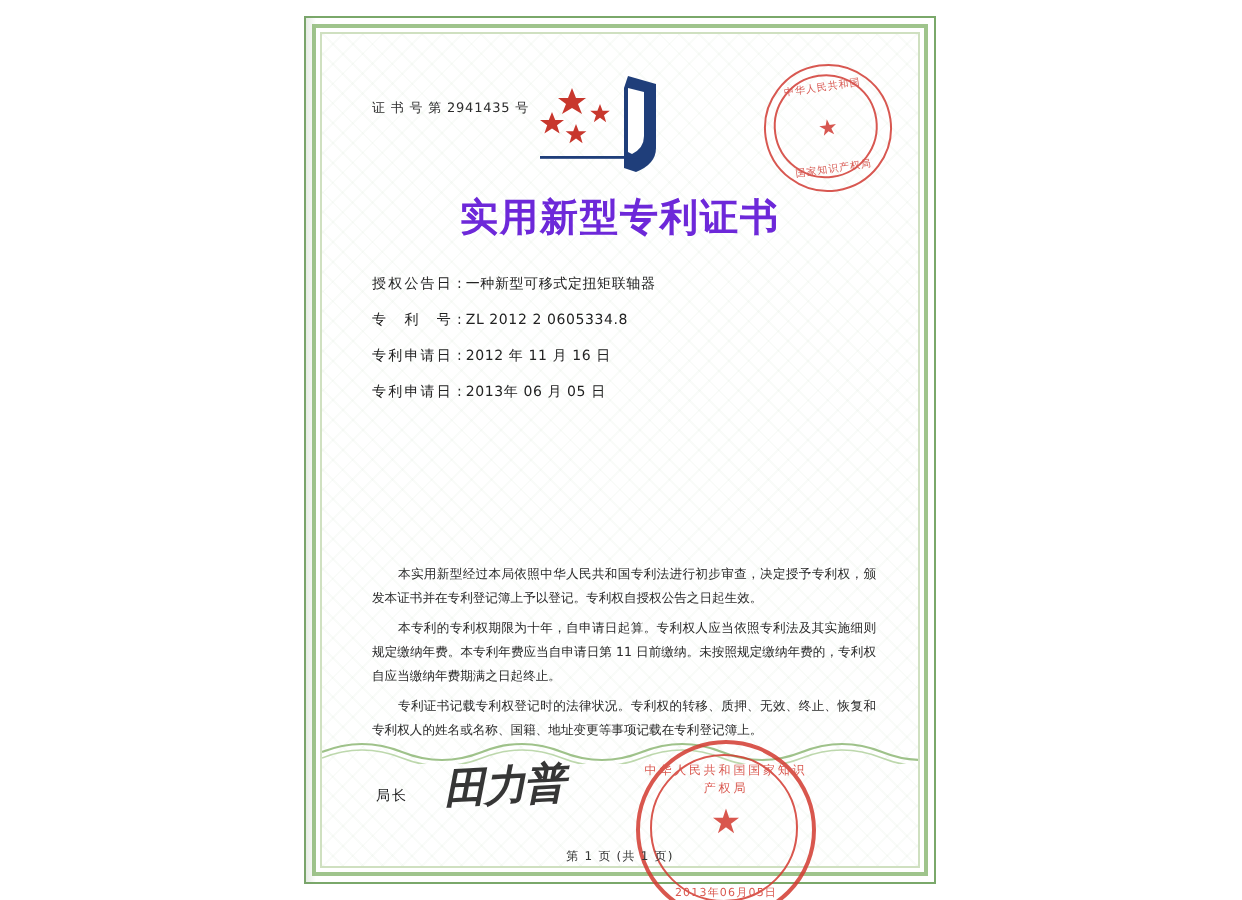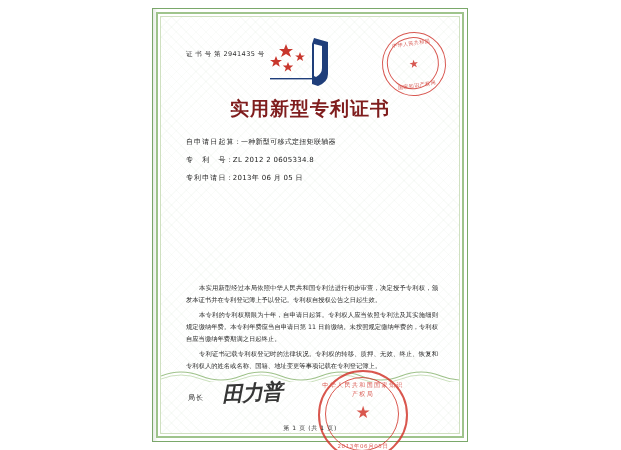--- a/index.html
+++ b/index.html
@@ -126,21 +126,21 @@
   }
   
   .main-title {
     position: absolute;
     left: 161px; top: 96px;
     width: 298px;
     text-align: center;
     font-family: "DejaVu Serif", "Liberation Serif", serif;
     font-size: 19px;
     font-weight: bold;
-    color: #7f1d1d;
+    color: #6d28d9;
     letter-spacing: 1px;
   }
   
   .fields {
     position: absolute;
     left: 186px; top: 138px;
     width: 258px;
   }
   .field-row {
     font-size: 7px;
@@ -290,28 +290,31 @@
       </g>
       <rect x="8" y="44" width="50" height="1.4" fill="#1f3e7a"></rect>
     </svg>
   </div>
 
   <div class="main-title">实用新型专利证书</div>
 
   <div class="fields">
 
     <div class="field-row">
-      <span class="field-label">自申请日起算</span><span class="field-sep">:</span><span class="field-value">一种新型可移式定扭矩联轴器</span>
+      <span class="field-label">授权公告日</span><span class="field-sep">:</span><span class="field-value">一种新型可移式定扭矩联轴器</span>
     </div>
 
 
     <div class="field-row">
       <span class="field-label">专　利　号</span><span class="field-sep">:</span><span class="field-value">ZL 2012 2 0605334.8</span>
     </div>
 
+    <div class="field-row">
+      <span class="field-label">专利申请日</span><span class="field-sep">:</span><span class="field-value">2012 年 11 月 16 日</span>
+    </div>
 
 
     <div class="field-row">
       <span class="field-label">专利申请日</span><span class="field-sep">:</span><span class="field-value">2013年 06 月 05 日</span>
     </div>
 
   </div>
 
   <div class="body-text">
     <p>本实用新型经过本局依照中华人民共和国专利法进行初步审查，决定授予专利权，颁发本证书并在专利登记簿上予以登记。专利权自授权公告之日起生效。</p>

